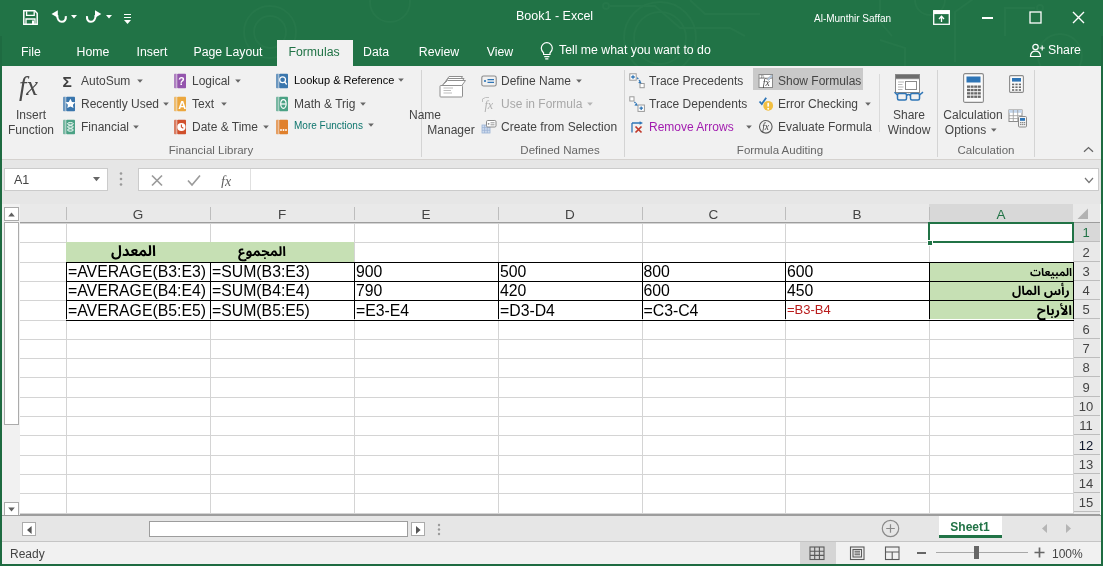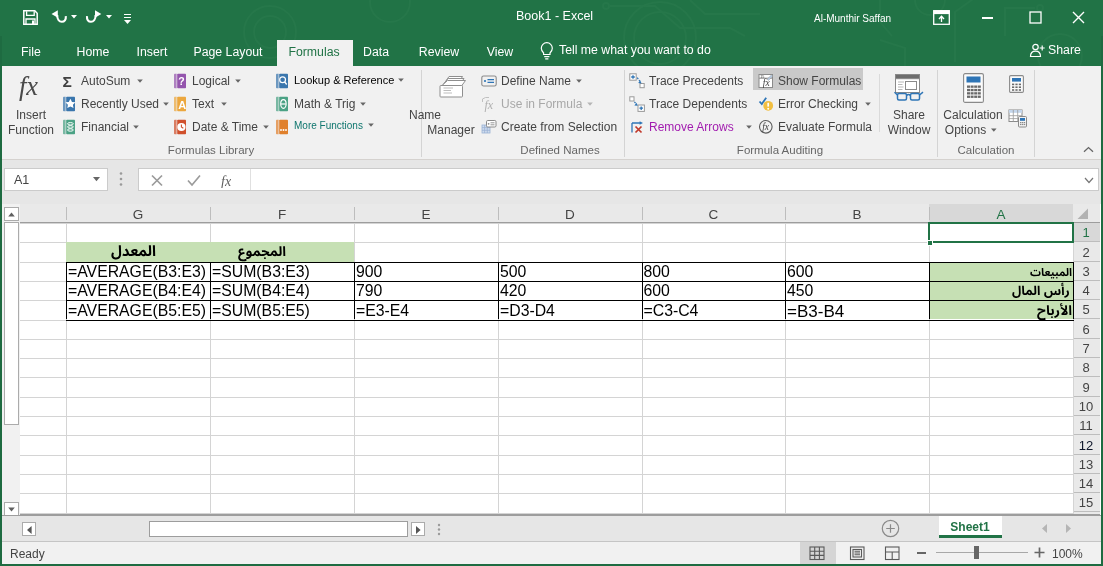--- a/index.html
+++ b/index.html
@@ -170,21 +170,21 @@
 <svg class="abs" style="left:274px;top:119px" width="16" height="16" viewBox="0 0 16 16">
     <path d="M2 1.5 Q2 0.8 2.8 0.8 L4.6 0.8 L4.6 15.2 L2.8 15.2 Q2 15.2 2 14.5 Z" fill="#e0802c" opacity="0.72"></path>
     <rect x="5.2" y="0.8" width="8.8" height="14.4" rx="0.8" fill="#e0802c"></rect>
     <circle cx="7" cy="11" r="0.95" fill="#fff"></circle>
     <circle cx="9.5" cy="11" r="0.95" fill="#fff"></circle>
     <circle cx="12" cy="11" r="0.95" fill="#fff"></circle>
   </svg>
 <div class="tx" style="left:294px;top:120px;font-size:10px;color:#0f766e">More Functions<svg style="margin-left:5px;vertical-align:2.2px" width="6" height="4" viewBox="0 0 6 4">
       <path d="M0.2 0.4 H5.8 L3 3.8 Z" fill="#666"></path>
     </svg></div>
-<div class="tx" style="left:211px;top:144px;transform:translateX(-50%);font-size:11.5px;color:#666">Formulas Library</div>
+<div class="tx" style="left:211px;top:144px;transform:translateX(-50%);font-size:11.5px;color:#666">Financial Library</div>
 <div class="abs" style="left:421px;top:70px;width:1px;height:87px;background:#d4d4d4"></div>
 <svg class="abs" style="left:436px;top:74px" width="31" height="26" viewBox="0 0 31 26">
 <g fill="#fff" stroke="#8f8f8f" stroke-width="1">
 <path d="M8.5 9 L13 2.5 L26.5 2.5 L22.5 9 Z"></path>
 <path d="M7 10.5 L12.2 4.5 L28 4.5 L24 10.5 Z"></path>
 <path d="M5.5 12 L11.5 6.5 L29.5 6.5 L25.5 12 Z"></path>
 <rect x="4" y="11.5" width="22.5" height="11.5" rx="0.8"></rect>
 </g>
 <path d="M7.5 14 h9.5 M7.5 16.5 h7.5 M7.5 19 h8.5" stroke="#b5b5b5" stroke-width="0.9"></path>
 </svg>
@@ -465,21 +465,21 @@
 <div class="tx" style="left:212px;top:282.2px;font-size:15.8px;color:#000">=SUM(B4:E4)</div>
 <div class="tx" style="left:356px;top:282.2px;font-size:15.8px;color:#000">790</div>
 <div class="tx" style="left:500px;top:282.2px;font-size:15.8px;color:#000">420</div>
 <div class="tx" style="left:643.5px;top:282.2px;font-size:15.8px;color:#000">600</div>
 <div class="tx" style="left:787px;top:282.2px;font-size:15.8px;color:#000">450</div>
 <div class="tx" style="left:68px;top:301.5px;font-size:15.8px;color:#000">=AVERAGE(B5:E5)</div>
 <div class="tx" style="left:212px;top:301.5px;font-size:15.8px;color:#000">=SUM(B5:E5)</div>
 <div class="tx" style="left:356px;top:301.5px;font-size:15.8px;color:#000">=E3-E4</div>
 <div class="tx" style="left:500px;top:301.5px;font-size:15.8px;color:#000">=D3-D4</div>
 <div class="tx" style="left:643.5px;top:301.5px;font-size:15.8px;color:#000">=C3-C4</div>
-<div class="tx" style="left:787px;top:301.5px;font-size:17px;color:#000000">=B3-B4</div>
+<div class="tx" style="left:787px;top:301.5px;font-size:13px;color:#b91c1c">=B3-B4</div>
 <svg class="abs" style="left:108.5px;top:239.8px" width="49" height="22" viewBox="0 0 49 22">
     <g transform="translate(2,16)">
       <path d="M0.3826030085022891 -0.41203400915631133Q0.3826030085022891 -0.750490516677567 0.4414650098103336 -1.2066710268149117Q0.5003270111183781 -1.6628515369522565 0.6621975147155004 -2.244113799869196Q0.8240680183126227 -2.825376062786135 1.1478090255068674 -3.5464355788096795L2.957815565729235 -2.9136690647482015Q2.7959450621321125 -2.457488554610857 2.678221059516024 -2.0822432962720736Q2.560497056899935 -1.7069980379332899 2.5016350555918905 -1.3906147809025509Q2.4427730542838457 -1.0742315238718116 2.4427730542838457 -0.7652060170045782Q2.4427730542838457 -0.014715500327011119 2.773871811641596 0.4708960104643558Q3.104970568999346 0.9565075212557227 3.708306082406802 1.1919555264879007Q4.311641595814258 1.4274035317200786 5.106278613472858 1.4274035317200786Q6.165794637017659 1.4274035317200786 6.783845650752125 1.0742315238718116Q7.401896664486593 0.7210595160235448 7.681491170699804 0.09565075212557222Q7.961085676913015 -0.5297580117724003 8.027305428384565 -1.3611837802485285Q8.093525179856115 -2.192609548724657 8.064094179202094 -3.1344015696533685L7.784499672988882 -10.771746239372138H9.85938521909745L10.109548724656639 -3.2668410725964683Q10.13897972531066 -2.3103335513407455 10.043328973185089 -1.353826030085023Q9.947678221059517 -0.3973185088293002 9.64601046435579 0.4561805101373447Q9.34434270765206 1.3096795291039895 8.770438194898627 1.97187704381949Q8.196533682145192 2.6340745585349903 7.2915304120340085 3.0166775670372794Q6.386527141922826 3.3992805755395685 5.062132112491825 3.3992805755395685Q4.1056245912361025 3.3992805755395685 3.259483322432963 3.1785480706344016Q2.4133420536298233 2.957815565729235 1.7658600392413342 2.4942773054283847Q1.118378024852845 2.0307390451275342 0.750490516677567 1.3096795291039895Q0.3826030085022891 0.5886200130804448 0.3826030085022891 -0.41203400915631133Z M14.112164813603663 -1.986592544146501Q14.774362328319164 -1.986592544146501 15.12753433616743 -2.1043165467625897Q15.480706344015697 -2.222040549378679 15.613145846958798 -2.4133420536298233Q15.745585349901898 -2.604643557880968 15.745585349901898 -2.825376062786135Q15.745585349901898 -3.1785480706344016 15.546926095487247 -3.6494440810987574Q15.348266841072597 -4.120340091563113 15.053956834532375 -4.635382603008503Q14.759646827992151 -5.150425114453892 14.443263570961413 -5.621321124918248Q14.126880313930673 -6.092217135382604 13.876716808371484 -6.44538914323087L15.627861347285808 -7.607913669064748Q16.260627861347288 -6.754414650098104 16.716808371484632 -5.922988881621976Q17.172988881621976 -5.091563113145847 17.45994113799869 -4.385219097449314Q17.74689339437541 -3.6788750817527798 17.8646173969915 -3.1785480706344016Q17.982341399607588 -2.707652060170046 18.22514715500327 -2.450130804447351Q18.467952910398953 -2.192609548724657 18.7916939175932 -2.089601046435579Q19.115434924787444 -1.986592544146501 19.439175931981687 -1.986592544146501Q19.99836494440811 -1.986592544146501 20.241170699803792 -1.6996402877697843Q20.483976455199475 -1.4126880313930674 20.483976455199475 -0.985938521909745Q20.483976455199475 -0.5297580117724003 20.18230869849575 -0.22809025506867237Q19.880640941792024 0.0735775016350556 19.292020928711576 0.0735775016350556Q18.644538914323086 0.0735775016350556 18.15892740353172 -0.10300850228907782Q17.673315892740355 -0.27959450621321125 17.334859385219097 -0.6621975147155004Q16.996402877697843 -1.0448005232177895 16.760954872465664 -1.6334205362982341L17.65860039241334 -1.4421190320470896Q17.540876389797255 -1.0300850228907783 17.121484630477436 -0.684270765206017Q16.702092871157618 -0.3384565075212557 16.017822105951602 -0.1250817527795945Q15.333551340745586 0.08829300196206671 14.406474820143885 0.08829300196206671Q13.965009810333552 0.08829300196206671 13.427894048397645 0.014715500327011119Q12.890778286461739 -0.058862001308044476 12.368378024852845 -0.20601700457815567Q11.845977763243951 -0.35317200784826686 11.419228253760627 -0.5886200130804448L12.140287769784173 -2.457488554610857Q12.684761281883585 -2.222040549378679 13.192446043165468 -2.1043165467625897Q13.700130804447351 -1.986592544146501 14.112164813603663 -1.986592544146501Z M19.247874427730544 0.0735775016350556 19.395029431000655 -1.986592544146501Q20.42511445389143 -1.986592544146501 21.249182472204055 -2.1263897972531067Q22.073250490516678 -2.2661870503597124 22.69865925441465 -2.5016350555918905Q23.324068018312623 -2.737083060824068 23.743459777632438 -3.0461085676913013Q24.162851536952257 -3.355134074558535 24.376226291693918 -3.7009483322432963Q24.58960104643558 -4.046762589928058 24.58960104643558 -4.385219097449314Q24.58960104643558 -4.576520601700458 24.493950294310004 -4.745748855461086Q24.398299542184432 -4.914977109221714 24.177567037279267 -5.025343361674297Q23.9568345323741 -5.13570961412688 23.57423152387181 -5.13570961412688Q23.382930019620666 -5.13570961412688 23.118051013734465 -5.091563113145847Q22.853172007848265 -5.047416612164814 22.588293001962064 -4.966481360366252Q22.323413996075868 -4.8855461085676914 22.08796599084369 -4.753106605624591Q22.39699149771092 -4.517658600392414 22.7648790058862 -4.157128842380642Q23.132766514061476 -3.796599084368869 23.500654022236755 -3.4066383257030743Q23.868541530412035 -3.0166775670372794 24.13342053629823 -2.6487900588620015Q24.442446043165468 -2.516350555918901 24.81769130150425 -2.391268803139307Q25.192936559843034 -2.2661870503597124 25.634401569653367 -2.1778940483976457Q26.0758665794637 -2.089601046435579 26.56147809025507 -2.03809679529104Q27.047089601046437 -1.986592544146501 27.562132112491824 -1.986592544146501Q28.121321124918246 -1.986592544146501 28.36412688031393 -1.6996402877697843Q28.60693263570961 -1.4126880313930674 28.60693263570961 -0.985938521909745Q28.60693263570961 -0.5297580117724003 28.29790712884238 -0.22809025506867237Q27.988881621975146 0.0735775016350556 27.414977109221713 0.0735775016350556Q26.237737083060825 0.0735775016350556 25.325376062786134 -0.11036625245258339Q24.413015042511446 -0.2943100065402224 23.699313276651406 -0.6548397645519948Q22.985611510791365 -1.0153695225637671 22.3675604970569 -1.5304120340091565Q22.190974493132767 -1.8394375408763899 21.874591236102027 -2.1999672988881622Q21.558207979071287 -2.560497056899935 21.212393721386526 -2.8989535644211903Q20.866579463701765 -3.2374100719424463 20.586984957488554 -3.458142576847613Q20.5134074558535 -3.5170045781556576 20.417756703727925 -3.7745258338783523Q20.322105951602353 -4.032047089601047 20.248528449967296 -4.318999345977764Q20.174950948332242 -4.60595160235448 20.174950948332242 -4.723675604970569Q20.174950948332242 -5.062132112491825 20.491334205362982 -5.444735120994114Q20.80771746239372 -5.827338129496403 21.344833224329626 -6.158436886854153Q21.881948986265535 -6.489535644211903 22.53678875081753 -6.7029103989535646Q23.191628515369523 -6.916285153695226 23.868541530412035 -6.916285153695226Q24.780902550686722 -6.916285153695226 25.391595814257684 -6.64404839764552Q26.002289077828646 -6.371811641595815 26.31131458469588 -5.893557880967953Q26.620340091563115 -5.415304120340092 26.620340091563115 -4.782537606278614Q26.620340091563115 -4.07619359058208 26.31131458469588 -3.377207325049052Q26.002289077828646 -2.678221059516024 25.4063113145847 -2.0601700457815566Q24.810333551340747 -1.4421190320470896 23.920045781556574 -0.9638652714192283Q23.0297580117724 -0.48561151079136694 21.859875735775017 -0.20601700457815567Q20.689993459777632 0.0735775016350556 19.247874427730544 0.0735775016350556Z M27.429692609548727 0.0735775016350556 27.57684761281884 -1.986592544146501Q27.944735120994117 -1.986592544146501 28.13603662524526 -2.133747547416612Q28.327338129496404 -2.2809025506867235 28.518639633747547 -2.6487900588620015Q28.709941137998694 -3.0166775670372794 29.04839764551995 -3.6494440810987574Q29.416285153695227 -4.355788096795291 29.813603662524528 -4.834041857423152Q30.21092217135383 -5.312295618051014 30.615598430346637 -5.59924787442773Q31.02027468933944 -5.886200130804448 31.424950948332246 -6.011281883584042Q31.829627207325053 -6.136363636363637 32.226945716154354 -6.136363636363637Q32.77141922825376 -6.136363636363637 33.24967298888163 -5.908273381294965Q33.727926749509486 -5.680183126226292 34.16939175931982 -5.128351863963375Q34.61085676913015 -4.576520601700458 35.00817527795945 -3.6200130804447355Q35.28776978417267 -2.957815565729235 35.56736429038588 -2.6046435578809684Q35.84695879659909 -2.251471550032701 36.14862655330282 -2.1190320470896014Q36.45029431000654 -1.986592544146501 36.75931981687378 -1.986592544146501Q37.3185088293002 -1.986592544146501 37.55395683453238 -1.6996402877697843Q37.78940483976456 -1.4126880313930674 37.78940483976456 -0.985938521909745Q37.78940483976456 -0.5297580117724003 37.48037933289732 -0.22809025506867237Q37.171353826030085 0.0735775016350556 36.61216481360367 0.0735775016350556Q35.89110529758012 0.0735775016350556 35.302485284499674 -0.1618705035971223Q34.71386527141923 -0.3973185088293002 34.37540876389797 -0.868214519293656L34.802158273381295 -1.1919555264879007Q34.669718770438195 -0.8829300196206671 34.4121975147155 -0.5444735120994114Q34.15467625899281 -0.20601700457815567 33.75 0.029431000654022252Q33.3453237410072 0.26487900588620017 32.78613472858078 0.26487900588620017Q32.4182472204055 0.26487900588620017 31.925277959450625 0.12508175277959452Q31.432308698495753 -0.014715500327011119 30.90990843688686 -0.34581425768476126Q30.38750817527796 -0.6769130150425114 29.94604316546763 -1.250817527795945Q29.666448659254417 -0.735775016350556 29.327992151733163 -0.44882275997383914Q28.989535644211905 -0.1618705035971223 28.53335513407456 -0.04414650098103335Q28.077174623937218 0.0735775016350556 27.429692609548727 0.0735775016350556ZM30.799542184434273 -2.987246566383257Q30.946697187704384 -2.7665140614780905 31.152714192282538 -2.5457815565729236Q31.358731196860695 -2.3250490516677567 31.608894702419885 -2.155820797907129Q31.859058207979075 -1.986592544146501 32.14601046435579 -1.8835840418574232Q32.432962720732505 -1.7805755395683454 32.71255722694572 -1.7805755395683454Q33.00686723348594 -1.7805755395683454 33.198168737737085 -2.0086657946370177Q33.38947024198823 -2.23675604970569 33.2128842380641 -2.6929365598430346Q33.13930673642904 -2.884238064094179 33.01422498364945 -3.1270438194898627Q32.889143230869855 -3.369849574885546 32.73463047743624 -3.590582079790713Q32.58011772400262 -3.81131458469588 32.39617396991498 -3.9584695879659915Q32.21223021582734 -4.1056245912361025 32.0209287115762 -4.1056245912361025Q31.829627207325053 -4.1056245912361025 31.623610202746896 -3.9879005886200134Q31.417593198168742 -3.8701765860039243 31.211576193590588 -3.627370830608241Q31.00555918901243 -3.3845650752125573 30.799542184434273 -2.987246566383257Z M36.61216481360366 0.0735775016350556 36.75931981687378 -1.986592544146501Q37.436232831916286 -1.986592544146501 37.73054283845651 -2.1263897972531067Q38.02485284499673 -2.2661870503597124 38.08371484630477 -2.656147809025507Q38.142576847612816 -3.046108567691302 38.113145846958794 -3.796599084368869L37.84826684107259 -10.771746239372138H39.92315238718116L40.217462393721384 -3.6494440810987574Q40.246893394375405 -2.7959450621321125 40.151242642249834 -2.1116742969260955Q40.05559189012426 -1.4274035317200786 39.69506213211249 -0.9417920209287116Q39.33453237410072 -0.4561805101373447 38.59139960758665 -0.19130150425114453Q37.84826684107259 0.0735775016350556 36.61216481360366 0.0735775016350556Z M42.15990843688685 0.0 41.85088293001962 -10.771746239372138H43.91105297580118L44.22007848266841 0.0Z" fill="#000"></path>
     </g>
   </svg>
 <svg class="abs" style="left:236.0px;top:239.8px" width="52" height="22" viewBox="0 0 52 22">
     <g transform="translate(2,16)">
       <path d="M5.007291082445318 5.303421200224341Q4.105440269209199 5.303421200224341 3.2507010656197424 5.088053841839597Q2.395961862030286 4.872686483454852 1.709478407178912 4.408300616937746Q1.022994952327538 3.9439147504206398 0.6191811553561414 3.217049915872126Q0.21536735838474483 2.490185081323612 0.21536735838474483 1.467190128996074Q0.21536735838474483 0.3634324172742569 0.659562535053281 -0.5586090858104319Q1.1037577117218171 -1.4806505888951207 1.9113853056646102 -2.194054963544588Q2.7190128996074034 -2.907459338194055 3.829500841278744 -3.3853056646102075Q4.939988782950085 -3.8631519910263603 6.259113853056647 -4.065058889512058L6.703309029725183 -2.2882781828379137Q5.518788558609086 -2.072910824453169 4.650588895120583 -1.7229388670779588Q3.782389231632081 -1.3729669097027484 3.217049915872126 -0.901850813236119Q2.6517106001121706 -0.43073471676948966 2.3757711721817163 0.11441390914189567Q2.099831744251262 0.659562535053281 2.099831744251262 1.2652832305103758Q2.099831744251262 1.7498597868760517 2.28154795288839 2.1132922041503086Q2.463264161525519 2.4767246214245655 2.7728547392035896 2.7257431295569265Q3.0824453168816603 2.974761637689288 3.459338194054964 3.1295569265283234Q3.8362310712282675 3.2843522153673588 4.240044868199664 3.3516545148625916Q4.64385866517106 3.418956814357824 5.007291082445318 3.418956814357824Q5.936062815479529 3.418956814357824 6.736960179472799 3.243970835670219Q7.537857543466069 3.0689848569826137 8.143578238923164 2.813236118900729L8.681996634885026 4.549635445877734Q8.358945597307908 4.711160964666293 7.773415591699384 4.886146943353898Q7.187885586090859 5.061132922041503 6.467750981491868 5.182277061132922Q5.747616376892878 5.303421200224341 5.007291082445318 5.303421200224341ZM2.3286595625350532 -2.153673583847448Q1.8575434660684242 -2.3421200224341 1.460459899046551 -2.6920919798093106Q1.0633763320246776 -3.042063937184521 0.827818283791363 -3.560291643297813Q0.5922602355580483 -4.078519349411105 0.5922602355580483 -4.751542344363433Q0.5922602355580483 -5.599551318003366 1.0364554122265845 -6.218732473359507Q1.4806505888951207 -6.837913628715648 2.220975883342681 -7.174425126191812Q2.9613011777902414 -7.510936623667976 3.8362310712282675 -7.510936623667976Q4.266965787997757 -7.510936623667976 4.637128435221538 -7.45709478407179Q5.007291082445318 -7.403252944475604 5.397644419517667 -7.295569265283231L5.101514301738643 -5.50532809871004Q4.818844643858665 -5.5726303982052725 4.522714526079641 -5.613011777902412Q4.226584408300617 -5.6533931575995515 3.997756590016826 -5.6533931575995515Q3.5266404935501967 -5.6533931575995515 3.1833987661245096 -5.518788558609086Q2.8401570386988224 -5.38418395961862 2.6584408300616937 -5.135165451486259Q2.4767246214245655 -4.886146943353898 2.4767246214245655 -4.549635445877734Q2.4767246214245655 -4.280426247896804 2.6449803701626475 -4.038137969713966Q2.813236118900729 -3.7958496915311275 3.0824453168816603 -3.6141334828939993Q3.3516545148625916 -3.4324172742568706 3.6747055524397085 -3.3180033651149747Q3.997756590016826 -3.2035894559730793 4.307347167694896 -3.1901289960740327Z M8.439708356702189 3.095905776780707 8.049355019629838 1.2114413909141897Q9.005047672462144 1.0902972518227707 9.718452047111612 0.9220415030846888Q10.431856421761077 0.7537857543466069 10.916432978126753 0.45765563656758274Q11.40100953449243 0.16152551878855861 11.643297812675268 -0.35670218732473363Q11.885586090858105 -0.8749298934380259 11.885586090858105 -1.6960179472798655Q11.885586090858105 -2.490185081323612 11.643297812675268 -2.9613011777902414Q11.40100953449243 -3.4324172742568706 10.997195737521032 -3.4324172742568706Q10.714526079641056 -3.4324172742568706 10.526079641054405 -3.2372406057206957Q10.337633202467753 -3.042063937184521 10.25014021312395 -2.779584969153113Q10.162647223780148 -2.517106001121705 10.162647223780148 -2.315199102636007Q10.162647223780148 -2.194054963544588 10.22994952327538 -2.0594503645541224Q10.297251822770612 -1.9248457655636568 10.526079641054404 -1.8306225462703312Q10.754907459338195 -1.7363993269770053 11.246214245653395 -1.7229388670779586Q11.737521031968594 -1.709478407178912 12.585530005608526 -1.8171620863712845H14.846887268648347Q15.358384744812117 -1.8171620863712845 15.580482333146385 -1.5546831183398768Q15.802579921480651 -1.292204150308469 15.802579921480651 -0.9018508132361189Q15.802579921480651 -0.48457655636567587 15.519910263600675 -0.20863712843522156Q15.237240605720697 0.06730229949523275 14.712282669657881 0.06730229949523275H11.01065619742008Q10.162647223780148 0.06730229949523275 9.556926528323054 -0.1346045989904655Q8.951205832865957 -0.33651149747616377 8.62815479528884 -0.7874369040942233Q8.305103757711723 -1.2383623107122828 8.305103757711723 -1.9921480650588896Q8.305103757711723 -2.5978687605159845 8.513740886146945 -3.2035894559730793Q8.722378014582166 -3.809310151430174 9.09927089175547 -4.31407739764442Q9.476163768928773 -4.818844643858665 9.980931015143018 -5.1217049915872135Q10.485698261357264 -5.424565339315761 11.077958496915313 -5.424565339315761Q11.885586090858105 -5.424565339315761 12.4913067863152 -4.926528323051038Q13.097027481772296 -4.428491306786316 13.440269209197982 -3.6074032529444757Q13.783510936623669 -2.7863151991026363 13.783510936623669 -1.8171620863712845Q13.783510936623669 -0.29613011777902415 13.137408861469435 0.7672462142456534Q12.4913067863152 1.830622546270331 11.293325855300058 2.416152551878856Q10.095344924284914 3.001682557487381 8.439708356702189 3.095905776780707Z M14.725743129556928 0.06730229949523275 14.860347728547394 -1.8171620863712845Q15.196859226023557 -1.8171620863712845 15.371845204711162 -1.95176668536175Q15.546831183398767 -2.0863712843522153 15.721817162086372 -2.4228827818283794Q15.896803140773978 -2.759394279304543 16.20639371845205 -3.338194054963545Q16.54290521592821 -3.9842961301177793 16.90633763320247 -4.421761076836792Q17.269770050476726 -4.859226023555805 17.63993269770051 -5.121704991587213Q18.010095344924288 -5.38418395961862 18.380257992148067 -5.498597868760516Q18.750420639371846 -5.613011777902412 19.113853056646104 -5.613011777902412Q19.611890072910825 -5.613011777902412 20.04935501962984 -5.40437464946719Q20.486819966348854 -5.195737521031969 20.89063376332025 -4.690970274817723Q21.294447560291644 -4.186203028603478 21.6578799775659 -3.3112731351654516Q21.91362871564779 -2.705552439708357 22.169377453729673 -2.38250140213124Q22.425126191811557 -2.0594503645541224 22.70106561974201 -1.9383062254627035Q22.977005047672463 -1.8171620863712845 23.25967470555244 -1.8171620863712845Q23.77117218171621 -1.8171620863712845 23.986539540100956 -1.5546831183398768Q24.201906898485703 -1.292204150308469 24.201906898485703 -0.9018508132361189Q24.201906898485703 -0.48457655636567587 23.919237240605725 -0.20863712843522156Q23.636567582725746 0.06730229949523275 23.125070106561978 0.06730229949523275Q22.465507571508695 0.06730229949523275 21.927089175546833 -0.14806505888951207Q21.38867077958497 -0.3634324172742569 21.0790802019069 -0.7941671340437465L21.469433538979253 -1.0902972518227707Q21.348289399887832 -0.8076275939427932 21.112731351654517 -0.4980370162647224Q20.877173303421202 -0.18844643858665172 20.507010656197423 0.026920919798093107Q20.136848008973644 0.24228827818283794 19.625350532809872 0.24228827818283794Q19.28883903533371 0.24228827818283794 18.837913628715647 0.1144139091418957Q18.38698822209759 -0.013460459899046552 17.909141895681437 -0.31632080762759396Q17.431295569265284 -0.6191811553561414 17.02748177229389 -1.1441390914189569Q16.771733034212005 -0.6730229949523275 16.462142456533932 -0.4105440269209198Q16.152551878855864 -0.14806505888951207 15.735277621985421 -0.04038137969713966Q15.318003365114977 0.06730229949523275 14.725743129556928 0.06730229949523275ZM17.80818844643859 -2.73247335950645Q17.942793045429056 -2.5305664610207517 18.13123948401571 -2.3286595625350532Q18.319685922602357 -2.1267526640493553 18.54851374088615 -1.9719573752103199Q18.77734155916994 -1.8171620863712845 19.03982052720135 -1.7229388670779586Q19.302299495232756 -1.6287156477846327 19.55804823331464 -1.6287156477846327Q19.82725743129557 -1.6287156477846327 20.002243409983176 -1.8373527762198543Q20.17722938867078 -2.045989904655076 20.015703869882223 -2.463264161525519Q19.94840157038699 -2.638250140213124 19.833987661245096 -2.860347728547392Q19.719573752103198 -3.0824453168816603 19.578238923163212 -3.2843522153673588Q19.436904094223223 -3.4862591138530568 19.26864834548514 -3.6208637128435224Q19.100392596747056 -3.755468311833988 18.92540661805945 -3.755468311833988Q18.750420639371846 -3.755468311833988 18.561974200785194 -3.6477846326416152Q18.373527762198545 -3.540100953449243 18.185081323611893 -3.3180033651149747Q17.99663488502524 -3.095905776780707 17.80818844643859 -2.73247335950645Z M31.92821088053842 0.06730229949523275Q31.309029725182278 0.06730229949523275 30.77734155916994 -0.026920919798093107Q30.2456533931576 -0.12114413909141897 29.801458216489063 -0.35670218732473363Q29.357263039820527 -0.5922602355580483 29.01402131239484 -1.0095344924284915Q28.670779584969154 -1.4268087492989345 28.441951766685364 -2.0594503645541224L29.505328098710038 -2.907459338194055Q29.74761637689288 -2.4767246214245655 30.09758833426809 -2.2411665731912507Q30.4475602916433 -2.0056085249579363 30.932136848008973 -1.9113853056646104Q31.41671340437465 -1.8171620863712845 32.062815479528886 -1.8171620863712845Q32.574312955692655 -1.8171620863712845 32.7896803140774 -1.5546831183398768Q33.00504767246214 -1.292204150308469 33.00504767246214 -0.9018508132361189Q33.00504767246214 -0.48457655636567587 32.72910824453169 -0.20863712843522156Q32.453168816601234 0.06730229949523275 31.92821088053842 0.06730229949523275ZM23.125070106561974 0.06730229949523275 23.259674705552438 -1.8171620863712845Q23.986539540100953 -1.8171620863712845 24.69994391475042 -1.897924845765564Q25.413348289399888 -1.9786876051598432 26.086371284352218 -2.140213123948402Q26.759394279304544 -2.3017386427369604 27.371845204711164 -2.557487380818845Q27.98429613011778 -2.813236118900729 28.522714526079643 -3.176668536174986Q28.118900729108244 -3.418956814357824 27.647784632641617 -3.5939427930454295Q27.176668536174986 -3.7689287717330346 26.64498037016265 -3.856421761076837Q26.11329220415031 -3.9439147504206398 25.52103196859226 -3.9439147504206398Q25.305664610207515 -3.9439147504206398 25.0701065619742 -3.930454290521593Q24.834548513740888 -3.9169938306225465 24.59226023555805 -3.88334268087493Q24.34997195737521 -3.8496915311273137 24.107683679192373 -3.7958496915311275L23.838474481211442 -5.639932697700505Q24.22882781828379 -5.747616376892878 24.666292765002805 -5.794727986539541Q25.10375771172182 -5.841839596186204 25.440269209197982 -5.841839596186204Q26.167134043746493 -5.841839596186204 26.779584969153113 -5.680314077397645Q27.392035894559733 -5.518788558609086 27.910263600673026 -5.276500280426248Q28.428491306786317 -5.03421200224341 28.879416713404375 -4.791923724060572Q29.330342120022436 -4.549635445877734 29.740886146943353 -4.388109927089175Q30.151430173864274 -4.226584408300617 30.541783510936625 -4.226584408300617H31.039820527201346L31.25518788558609 -2.436343241727426Q30.67638810992709 -2.4094223219293327 30.171620863712846 -2.214245653393158Q29.6668536174986 -2.019068984856983 29.1755468311834 -1.729669097027482Q28.6842400448682 -1.440269209197981 28.125630959057766 -1.1306786315199102Q27.567021873247334 -0.8210880538418397 26.867077958496914 -0.5518788558609087Q26.167134043746493 -0.2826696578799776 25.251822770611327 -0.10768367919237243Q24.336511497476163 0.06730229949523275 23.125070106561974 0.06730229949523275ZM26.934380257992146 3.095905776780707Q26.544026920919798 3.095905776780707 26.268087492989345 2.826696578799776Q25.99214806505889 2.557487380818845 25.99214806505889 2.1671340437464948Q25.99214806505889 1.7767807066741448 26.268087492989345 1.487380818844644Q26.544026920919798 1.197980931015143 26.934380257992146 1.197980931015143Q27.324733595064497 1.197980931015143 27.600673022994954 1.487380818844644Q27.876612450925407 1.7767807066741448 27.876612450925407 2.1671340437464948Q27.876612450925407 2.557487380818845 27.600673022994954 2.826696578799776Q27.324733595064497 3.095905776780707 26.934380257992146 3.095905776780707Z M31.92821088053842 0.06730229949523275 32.062815479528886 -1.8171620863712845Q32.399326977005046 -1.8171620863712845 32.57431295569265 -1.95176668536175Q32.749298934380256 -2.0863712843522153 32.924284913067865 -2.4228827818283794Q33.09927089175547 -2.759394279304543 33.40886146943354 -3.338194054963545Q33.745372966909706 -3.9842961301177793 34.10880538418397 -4.421761076836792Q34.47223780145822 -4.859226023555805 34.842400448682 -5.121704991587213Q35.21256309590578 -5.38418395961862 35.58272574312956 -5.498597868760516Q35.95288839035334 -5.613011777902412 36.3163208076276 -5.613011777902412Q36.814357823892315 -5.613011777902412 37.25182277061133 -5.40437464946719Q37.689287717330345 -5.195737521031969 38.093101514301736 -4.690970274817723Q38.496915311273135 -4.186203028603478 38.860347728547396 -3.3112731351654516Q39.11609646662928 -2.705552439708357 39.371845204711164 -2.38250140213124Q39.62759394279305 -2.0594503645541224 39.9035333707235 -1.9383062254627035Q40.179472798653954 -1.8171620863712845 40.46214245653393 -1.8171620863712845Q40.9736399326977 -1.8171620863712845 41.18900729108245 -1.5546831183398768Q41.404374649467194 -1.292204150308469 41.404374649467194 -0.9018508132361189Q41.404374649467194 -0.48457655636567587 41.121704991587215 -0.20863712843522156Q40.83903533370724 0.06730229949523275 40.32753785754347 0.06730229949523275Q39.667975322490186 0.06730229949523275 39.12955692652832 -0.14806505888951207Q38.59113853056646 -0.3634324172742569 38.28154795288839 -0.7941671340437465L38.67190128996074 -1.0902972518227707Q38.55075715086932 -0.8076275939427932 38.31519910263601 -0.4980370162647224Q38.07964105440269 -0.18844643858665172 37.70947840717891 0.026920919798093107Q37.339315759955134 0.24228827818283794 36.827818283791366 0.24228827818283794Q36.4913067863152 0.24228827818283794 36.04038137969714 0.1144139091418957Q35.58945597307908 -0.013460459899046552 35.11160964666293 -0.31632080762759396Q34.63376332024678 -0.6191811553561414 34.22994952327538 -1.1441390914189569Q33.974200785193496 -0.6730229949523275 33.66461020751542 -0.4105440269209198Q33.35501962983735 -0.14806505888951207 32.93774537296691 -0.04038137969713966Q32.520471116096466 0.06730229949523275 31.92821088053842 0.06730229949523275ZM35.010656197420076 -2.73247335950645Q35.14526079641055 -2.5305664610207517 35.3337072349972 -2.3286595625350532Q35.52215367358385 -2.1267526640493553 35.75098149186764 -1.9719573752103199Q35.97980931015143 -1.8171620863712845 36.24228827818284 -1.7229388670779586Q36.50476724621424 -1.6287156477846327 36.760515984296134 -1.6287156477846327Q37.02972518227706 -1.6287156477846327 37.20471116096466 -1.8373527762198543Q37.37969713965227 -2.045989904655076 37.218171620863714 -2.463264161525519Q37.15086932136848 -2.638250140213124 37.03645541222659 -2.860347728547392Q36.92204150308469 -3.0824453168816603 36.7807066741447 -3.2843522153673588Q36.639371845204714 -3.4862591138530568 36.47111609646663 -3.6208637128435224Q36.30286034772855 -3.755468311833988 36.127874369040946 -3.755468311833988Q35.95288839035334 -3.755468311833988 35.764441951766685 -3.6477846326416152Q35.57599551318003 -3.540100953449243 35.38754907459338 -3.3180033651149747Q35.19910263600673 -3.095905776780707 35.010656197420076 -2.73247335950645Z M40.32753785754347 0.06730229949523275 40.46214245653393 -1.8171620863712845Q41.08132361189008 -1.8171620863712845 41.35053280987101 -1.9450364554122268Q41.61974200785194 -2.072910824453169 41.67358384744813 -2.429613011777903Q41.72742568704431 -2.7863151991026363 41.700504767246215 -3.4727986539540106L41.45821648906338 -9.853056646102075H43.35614133482894L43.625350532809875 -3.338194054963545Q43.65227145260797 -2.557487380818845 43.56477846326416 -1.9315759955131804Q43.47728547392036 -1.3056646102075156 43.14750420639372 -0.8614694335389793Q42.81772293886708 -0.4172742568704431 42.137969713965234 -0.17498597868760518Q41.45821648906338 0.06730229949523275 40.32753785754347 0.06730229949523275Z M45.40213123948402 0.0 45.11946158160404 -9.853056646102075H47.00392596747056L47.286595625350536 0.0Z" fill="#000"></path>
     </g>
   </svg>

